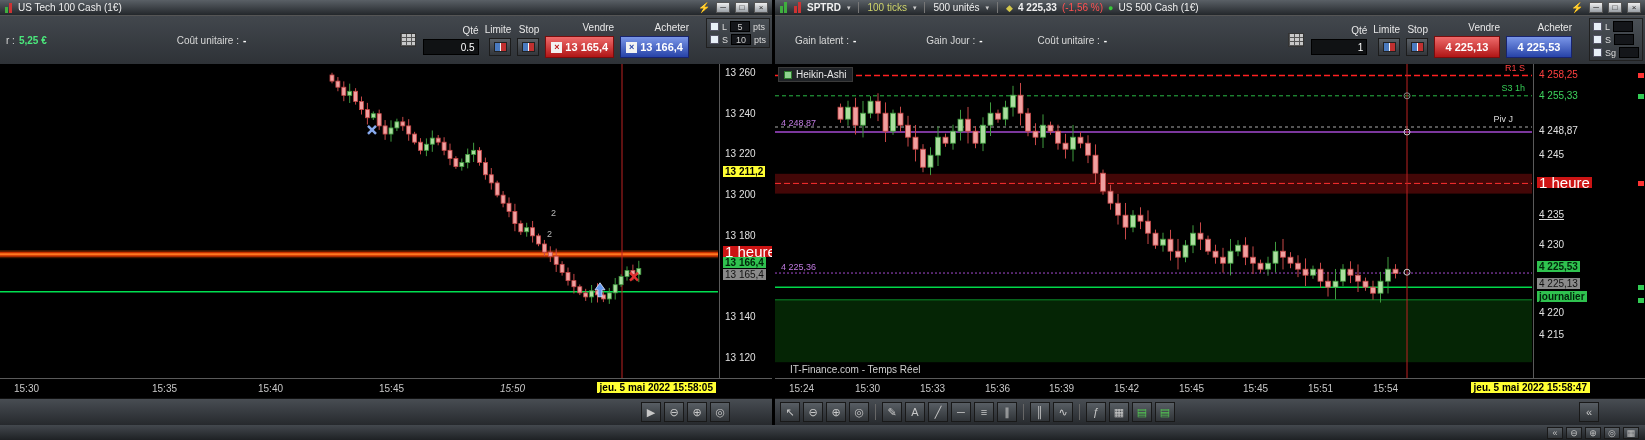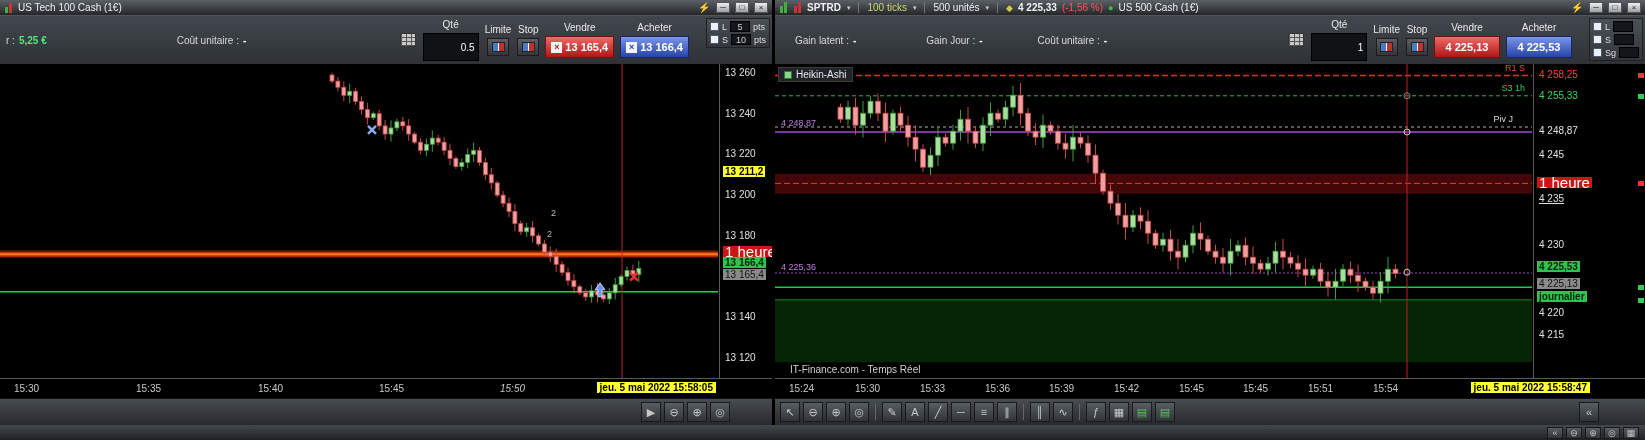--- a/index.html
+++ b/index.html
@@ -21,23 +21,23 @@
 .pct{color:#ff5050}
 .dot{color:#37c837;font-size:9px}
 .diamond{color:#d4c84a;font-size:9px}
 .orderbar{height:49px;background:linear-gradient(#42474d,#2e3237);border-top:1px solid #555;display:flex;align-items:center;font-size:10px;color:#d8d8d8;padding:0 6px;position:relative}
 #panelL .orderbar{padding-right:80px}
 #panelR .orderbar{padding-right:70px}
 .obgroup{display:flex;gap:4px;align-items:center;white-space:nowrap}
 .obv{color:#fff;font-weight:bold}
 .green{color:#4be87c;font-weight:bold}
 .obspacer{flex:1}
-.ctrlcol{display:flex;flex-direction:column;align-items:center;gap:3px;margin:0 3px}
+.ctrlcol{display:flex;flex-direction:column;align-items:flex-end;gap:3px;margin:0 3px}
 .clabel{font-size:10px;color:#e8e8e8;white-space:nowrap}
-.qtyinput{width:56px;height:28px;background:#101214;border:1px solid #000;color:#fff;font-size:10px;text-align:right;padding-right:3px}
+.qtyinput{width:56px;height:16px;background:#101214;border:1px solid #000;color:#fff;font-size:10px;text-align:right;padding-right:3px}
 .iconbtn{width:22px;height:18px;background:linear-gradient(#5a6066,#32363b);border:1px solid #1c1c1c;display:flex;align-items:center;justify-content:center;cursor:pointer}
 .ordericon{width:13px;height:10px;background:linear-gradient(90deg,#4a7abf 0 45%,#f5f5f5 45% 55%,#c03030 55% 100%);border:1px solid #222}
 .keypadicon{width:16px;height:14px;background-color:#c8c8c8;background-image:repeating-linear-gradient(0deg,#555 0 1px,transparent 1px 4px),repeating-linear-gradient(90deg,#555 0 1px,transparent 1px 5px);border:1px solid #333;margin:0 4px;cursor:pointer}
 .sellbtn,.buybtn{height:22px;min-width:66px;display:flex;align-items:center;justify-content:center;gap:3px;color:#fff;font-size:11px;font-weight:bold;border:1px solid #000;cursor:pointer;padding:0 5px}
 .sellbtn{background:linear-gradient(#ef6a6a,#b01616);border-color:#7a0d0d}
 .buybtn{background:linear-gradient(#7a96e8,#2743a8);border-color:#18246e}
 .xbadge{width:11px;height:11px;background:#f2f2f2;font-size:9px;line-height:11px;text-align:center;font-weight:bold}
 .sellx{color:#c01616}
 .buyx{color:#2743a8}
 .riskpanel{position:absolute;right:2px;top:2px;background:linear-gradient(#4a5056,#33373c);border:1px solid #202020;padding:2px 3px;display:flex;flex-direction:column;gap:2px}
@@ -277,21 +277,21 @@
           <div class="axislabel " style="top: 166px;">13 180</div>
           <div class="axislabel redbg" style="top: 182px;">1 heure</div>
           <div class="axislabel greenbg" style="top: 193px;">13 166,4</div>
           <div class="axislabel greybg" style="top: 205px;">13 165,4</div>
           <div class="axislabel " style="top: 247px;">13 140</div>
           <div class="axislabel " style="top: 288px;">13 120</div>
         </div>
     </div>
     <div class="timeaxis" id="timeL">
         <span class="timelabel" style="left: 14px;">15:30</span>
-        <span class="timelabel" style="left: 136px;">15:35</span>
+        <span class="timelabel" style="left: 152px;">15:35</span>
         <span class="timelabel" style="left: 258px;">15:40</span>
         <span class="timelabel" style="left: 379px;">15:45</span>
         <span class="timelabel" style="left: 500px; font-style: italic;">15:50</span>
         <span class="stamp" style="right: 56px;">jeu. 5 mai 2022 15:58:05</span>
       </div>
     <div class="paneltoolbar" id="toolL">
         <div class="tbtn">▶</div>
         <div class="tbtn">⊖</div>
         <div class="tbtn">⊕</div>
         <div class="tbtn">◎</div>
@@ -565,21 +565,21 @@
         <span class="swatch"></span>
         <span>Heikin-Ashi</span>
       </div>
       <div class="watermark">IT-Finance.com - Temps Réel</div>
       <div class="axis" id="axisR">
           <div class="axislabel redtext" style="top: 5px;">4 258,25</div>
           <div class="axislabel greentext" style="top: 26px;">4 255,33</div>
           <div class="axislabel " style="top: 61px;">4 248,87</div>
           <div class="axislabel " style="top: 85px;">4 245</div>
           <div class="axislabel redbg" style="top: 113px;">1 heure</div>
-          <div class="axislabel " style="top: 129px; text-decoration: underline;">4 235</div>
+          <div class="axislabel " style="top: 145px; text-decoration: underline;">4 235</div>
           <div class="axislabel " style="top: 175px;">4 230</div>
           <div class="axislabel greenbg" style="top: 197px;">4 225,53</div>
           <div class="axislabel greybg" style="top: 214px;">4 225,13</div>
           <div class="axislabel greenbg" style="top: 227px;">journalier</div>
           <div class="axislabel " style="top: 243px;">4 220</div>
           <div class="axislabel " style="top: 265px;">4 215</div>
           <div class="edgetick" style="top: 9px; background: rgb(255, 51, 51);"></div>
           <div class="edgetick" style="top: 30px; background: rgb(51, 204, 85);"></div>
           <div class="edgetick" style="top: 117px; background: rgb(255, 51, 51);"></div>
           <div class="edgetick" style="top: 221px; background: rgb(51, 204, 85);"></div>

